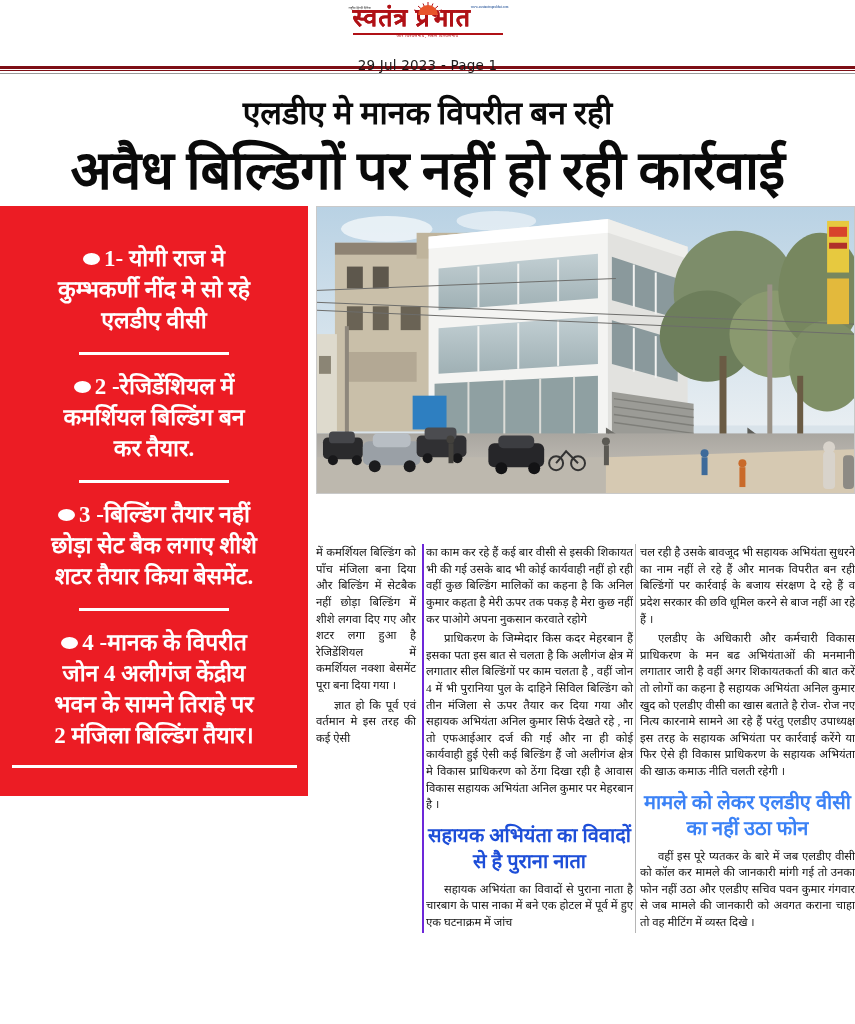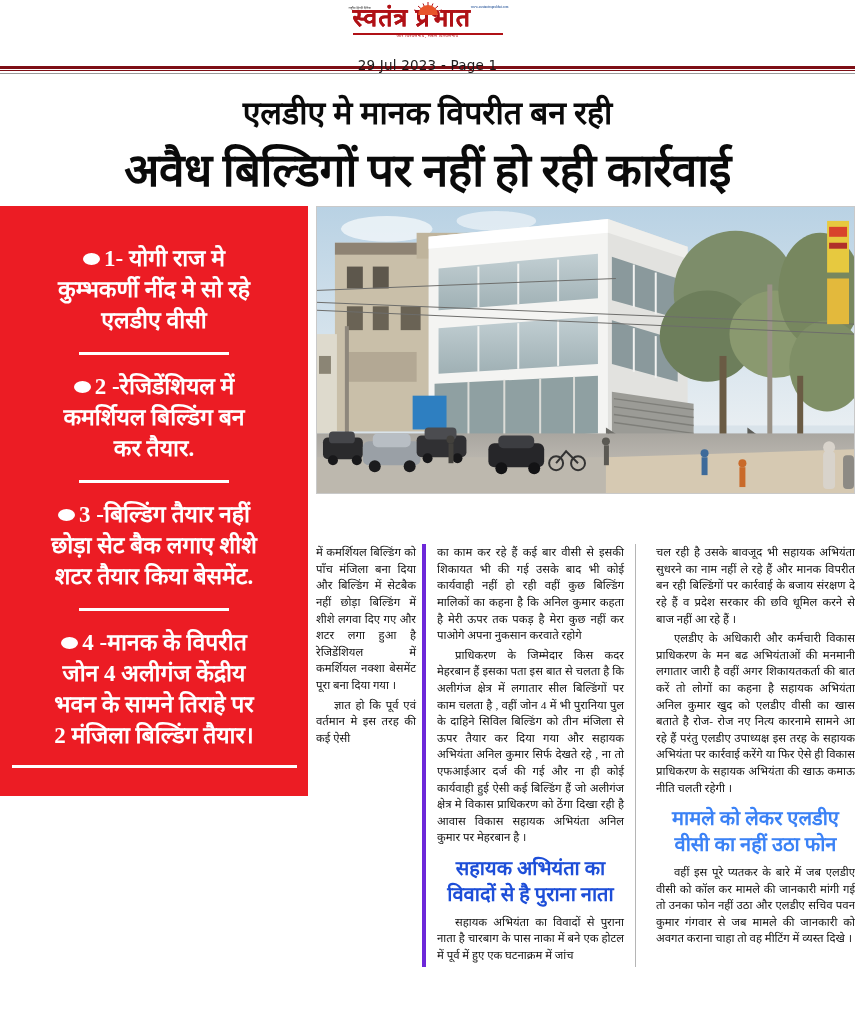--- a/index.html
+++ b/index.html
@@ -50,21 +50,21 @@
 
   
   .headline{
     text-align:center;padding:10px 6px 6px 6px;
   }
   .headline .hl-line{
     font-family:"Liberation Serif","DejaVu Serif",serif;
     font-weight:bold;font-size:32px;line-height:58px;color:#0a0a0a;
     letter-spacing:0px;white-space:nowrap;
   }
-  .headline .hl-line.l2{font-size:46px;letter-spacing:-0.5px;}
+  .headline .hl-line.l2{font-size:54px;letter-spacing:-0.5px;}
 
   
   .body-area{position:relative;width:855px;}
   .top-row{display:flex;align-items:flex-start;}
 
   
   .redbox{
     width:308px;background:#ec1c24;color:#ffffff;
     box-sizing:border-box;padding:8px 8px 10px 8px;
     border:1px solid #ec1c24;
@@ -92,22 +92,22 @@
     background:#d9e3ea;
   }
   .photo-svg{display:block;width:100%;height:100%;}
 
   
   .under-photo{
     position:absolute;left:316px;top:298px;width:539px;display:flex;
   }
   .col{box-sizing:border-box;margin-top:40px;}
   .col-2{width:106px;padding-right:6px;}
-  .col-3{width:213px;padding:0 11px;border-left:4px solid #6d28d9;}
-  .col-4{width:220px;padding-left:20px;border-left:1px solid #b5b5b5;}
+  .col-3{width:213px;padding:0 2px;border-left:2px solid #6d28d9;}
+  .col-4{width:220px;padding-left:4px;border-left:1px solid #b5b5b5;}
 
   .ptext{
     font-family:"Liberation Serif","DejaVu Serif",serif;
     font-size:11.4px;line-height:16.6px;color:#141414;
     text-align:justify;text-justify:inter-word;margin:0 0 3px 0;
     hyphens:none;
   }
   .ptext.indent{text-indent:18px;}
 
   .subhead{

